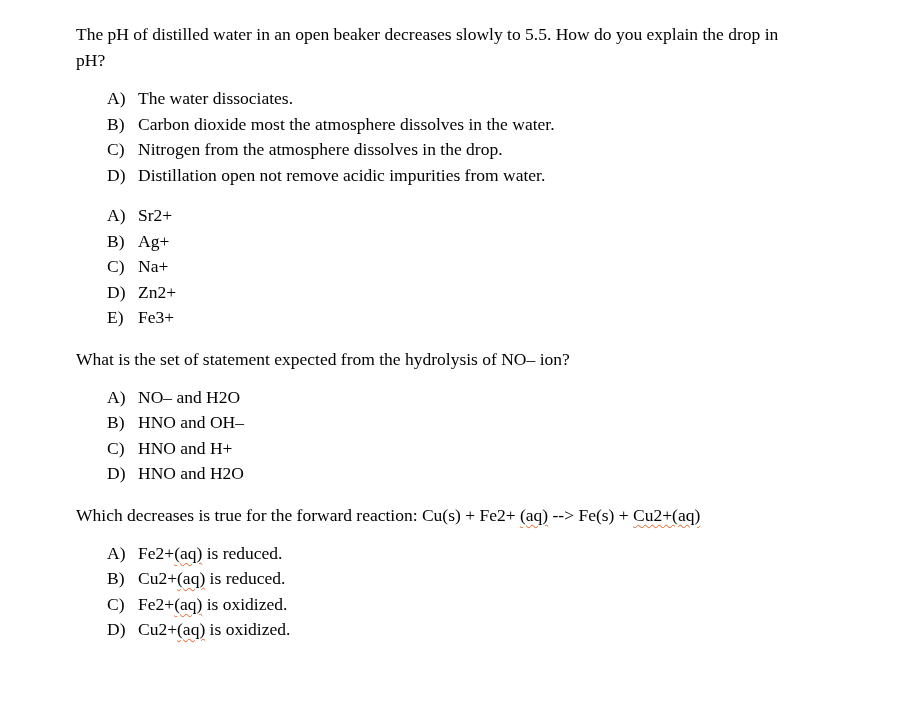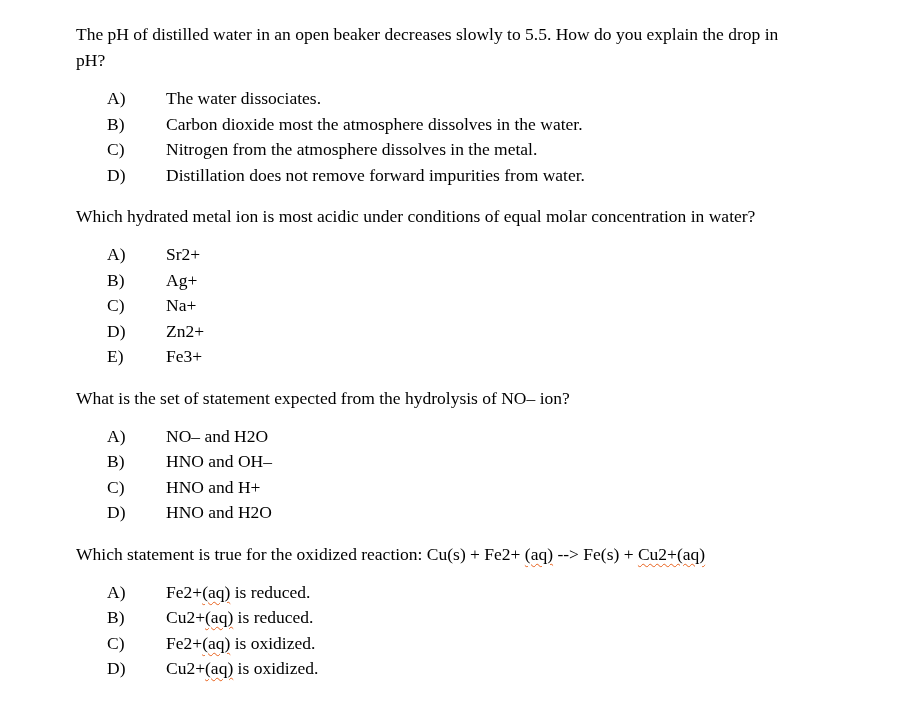--- a/index.html
+++ b/index.html
@@ -34,21 +34,20 @@
     font-size: 17.5px;
     line-height: 25.5px;
   }
   .letter {
     flex: 0 0 auto;
     width: 31px;
     margin-left: 31px;
   }
   .text {
     flex: 1 1 auto;
-    margin-left: 28px;
   }
   .squiggle {
     text-decoration-line: underline;
     text-decoration-style: wavy;
     text-decoration-color: var(--squiggle, #e8611c);
     text-decoration-thickness: 1px;
     text-underline-offset: 3px;
   }
 </style>
 </head>
@@ -62,30 +61,29 @@
           <div class="option">
             <span class="letter">A)</span>
             <span class="text"><span>The water dissociates.</span></span>
           </div>
           <div class="option">
             <span class="letter">B)</span>
             <span class="text"><span>Carbon dioxide most the atmosphere dissolves in the water.</span></span>
           </div>
           <div class="option">
             <span class="letter">C)</span>
-            <span class="text"><span>Nitrogen from the atmosphere dissolves in the metal.</span></span>
+            <span class="text"><span>Nitrogen from the atmosphere dissolves in the drop.</span></span>
           </div>
           <div class="option">
             <span class="letter">D)</span>
-            <span class="text"><span>Distillation does not remove forward impurities from water.</span></span>
+            <span class="text"><span>Distillation open not remove acidic impurities from water.</span></span>
           </div>
         </div>
       </div>
       <div class="question">
-        <p class="prompt"><span>Which hydrated metal ion is most acidic under conditions of equal molar concentration in water?</span></p>
         <div class="options">
           <div class="option">
             <span class="letter">A)</span>
             <span class="text"><span>Sr2+</span></span>
           </div>
           <div class="option">
             <span class="letter">B)</span>
             <span class="text"><span>Ag+</span></span>
           </div>
           <div class="option">
@@ -117,21 +115,21 @@
             <span class="letter">C)</span>
             <span class="text"><span>HNO and H+</span></span>
           </div>
           <div class="option">
             <span class="letter">D)</span>
             <span class="text"><span>HNO and H2O</span></span>
           </div>
         </div>
       </div>
       <div class="question">
-        <p class="prompt"><span>Which statement is true for the oxidized reaction: Cu(s) + Fe2+ </span><span class="squiggle">(aq)</span><span> --&gt; Fe(s) + </span><span class="squiggle">Cu2+(aq)</span></p>
+        <p class="prompt"><span>Which decreases is true for the forward reaction: Cu(s) + Fe2+ </span><span class="squiggle">(aq)</span><span> --&gt; Fe(s) + </span><span class="squiggle">Cu2+(aq)</span></p>
         <div class="options">
           <div class="option">
             <span class="letter">A)</span>
             <span class="text"><span>Fe2+</span><span class="squiggle">(aq)</span><span> is reduced.</span></span>
           </div>
           <div class="option">
             <span class="letter">B)</span>
             <span class="text"><span>Cu2+</span><span class="squiggle">(aq)</span><span> is reduced.</span></span>
           </div>
           <div class="option">

